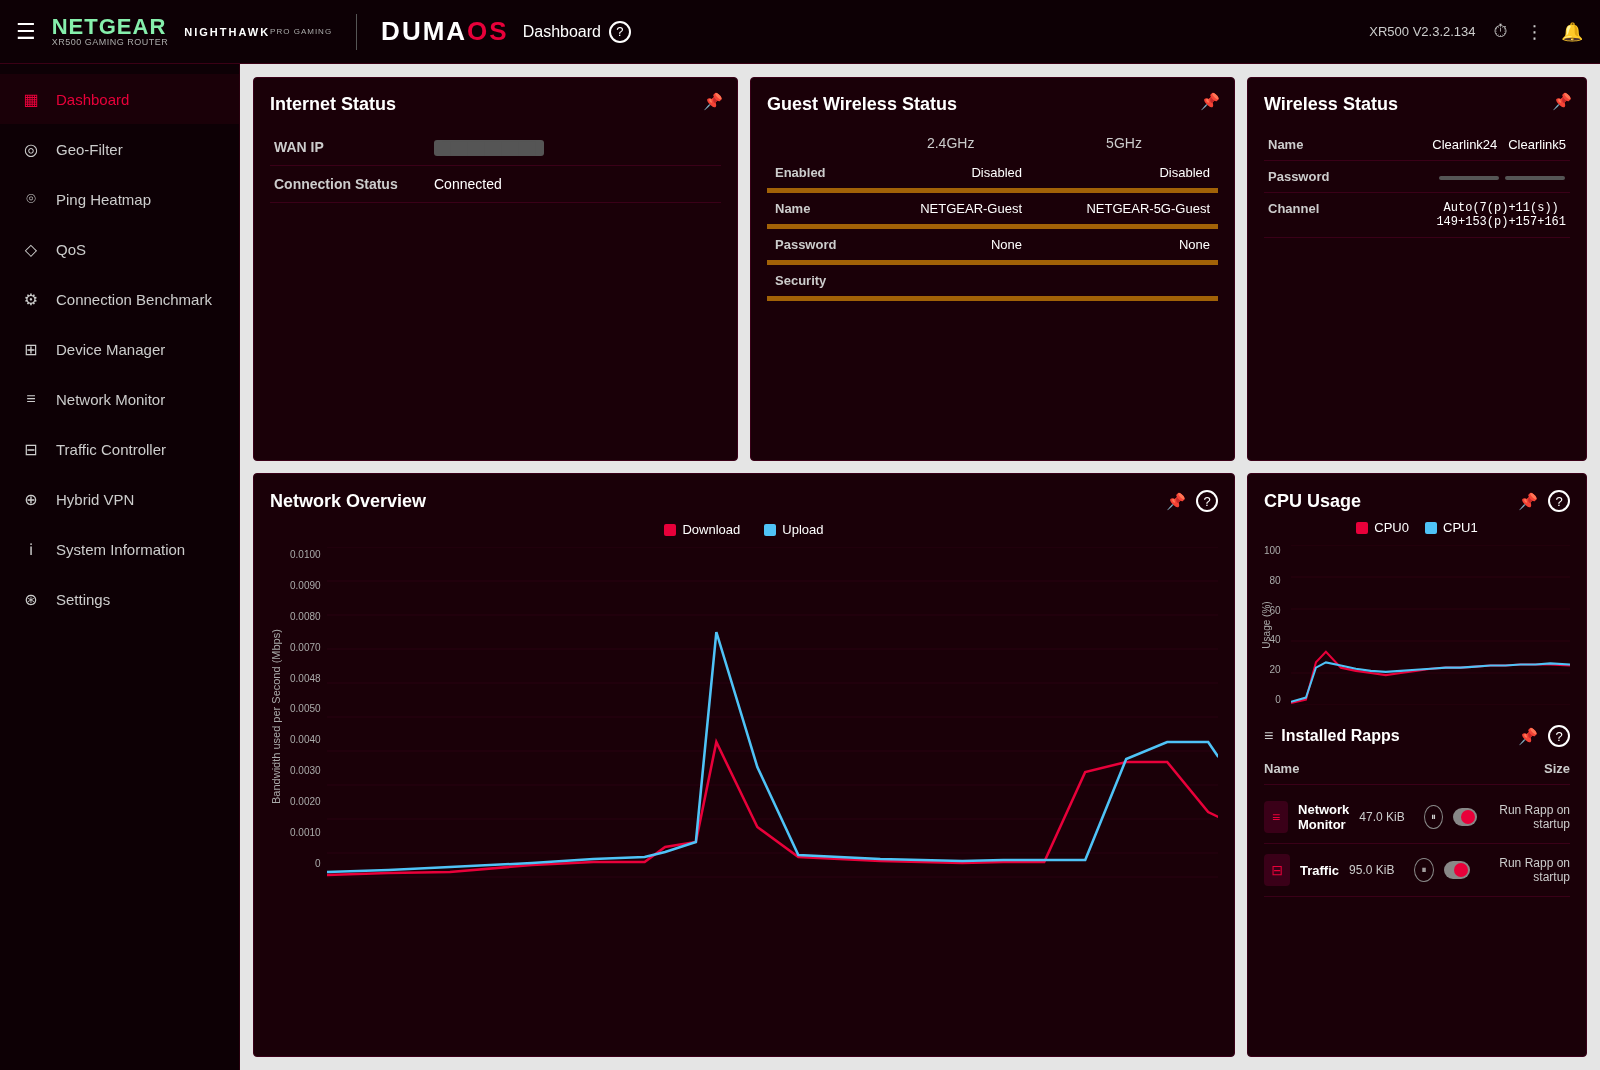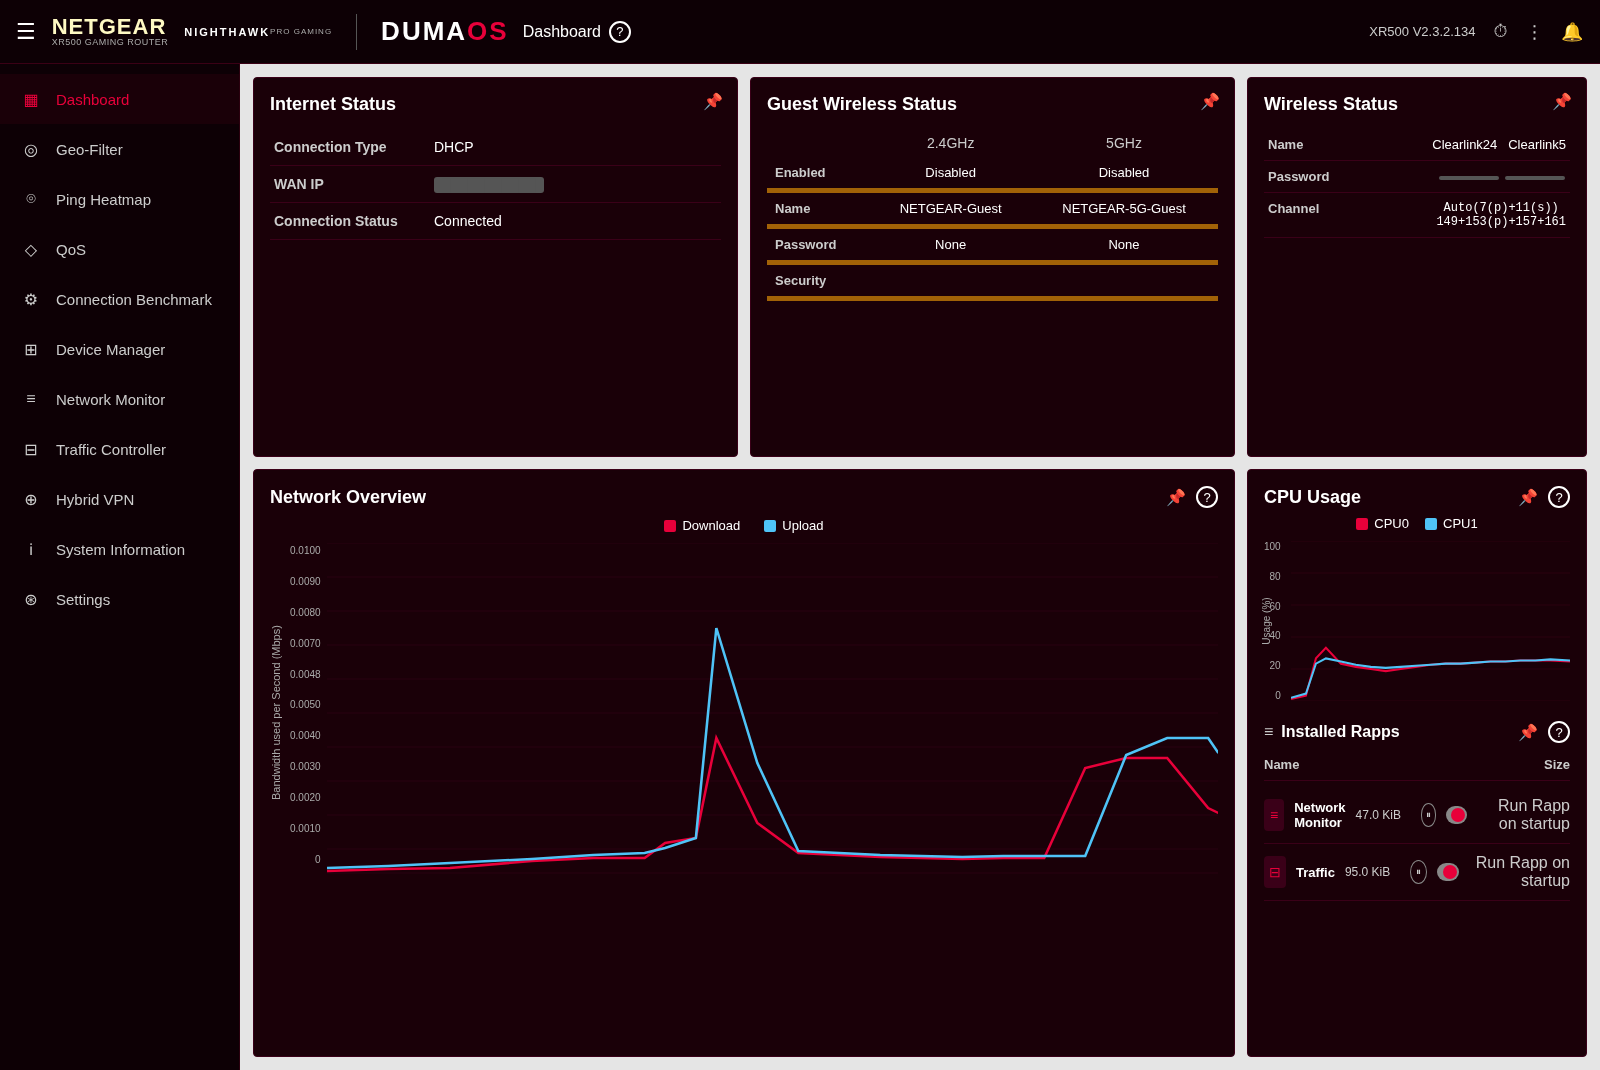--- a/index.html
+++ b/index.html
@@ -36,21 +36,21 @@
       gap: 10px;
     }
     .netgear-logo {
       display: flex;
       flex-direction: column;
       line-height: 1;
     }
     .netgear-logo .brand {
       font-size: 22px;
       font-weight: 900;
-      color: #fef9c3;
+      color: #86efac;
       letter-spacing: 1px;
     }
     .netgear-logo .sub {
       font-size: 9px;
       color: #aaa;
       letter-spacing: 0.5px;
     }
     .nighthawk-logo {
       display: flex;
       flex-direction: row;
@@ -203,21 +203,21 @@
       font-size: 12px;
     }
     .connected-badge { color: #4caf50; }
 
     
     .guest-wireless { grid-column: 2; grid-row: 1; }
     .gw-table { width: 100%; border-collapse: collapse; }
     .gw-table th { font-size: 14px; color: #ccc; font-weight: normal; padding: 6px 8px; text-align: center; }
     .gw-table td { padding: 8px 8px; border-bottom: 5px solid #a16207; font-size: 13px; color: #fff; }
     .gw-table td:first-child { color: #ccc; font-weight: bold; }
-    .gw-table td:not(:first-child) { text-align: center; }
+    .gw-table td:not(:first-child) { text-align: right; }
 
     
     .wireless-status { grid-column: 3; grid-row: 1; }
     .ws-table { width: 100%; border-collapse: collapse; }
     .ws-table td { padding: 8px 4px; border-bottom: 1px solid #3a0018; font-size: 13px; vertical-align: top; }
     .ws-table td:first-child { color: #ccc; font-weight: bold; width: 90px; }
     .ws-table td:last-child { color: #fff; text-align: right; }
     .blurred-box {
       display: inline-block;
       background: #555;
@@ -320,21 +320,21 @@
     }
     .rapp-toggle-knob {
       position: absolute;
       right: 2px;
       top: 2px;
       width: 14px;
       height: 14px;
       background: #e8003a;
       border-radius: 50%;
     }
-    .rapp-startup { font-size: 16px; color: #ccc; min-width: 70px; text-align: right; }
+    .rapp-startup { font-size: 12px; color: #ccc; min-width: 70px; text-align: right; }
   </style>
 </head>
 <body>
 
 <nav class="topnav">
   <span class="topnav-menu-icon">☰</span>
   <div class="topnav-logo">
     <div class="netgear-logo">
       <span class="brand">NETGEAR</span>
       <span class="sub">XR500 GAMING ROUTER</span>
@@ -407,24 +407,20 @@
     </div>
   </aside>
 
   <main class="content">
 
     <div class="card internet-status">
       <div class="card-title">Internet Status</div>
       <span class="card-pin">📌</span>
       <table class="status-table">
         <tbody>
-          <tr>
-            <td>Connection Type</td>
-            <td>DHCP</td>
-          </tr>
           <tr>
             <td>WAN IP</td>
             <td><span class="blurred-ip">███████████</span></td>
           </tr>
           <tr>
             <td>Connection Status</td>
             <td class="connected-badge">Connected</td>
           </tr>
         </tbody>
       </table>

